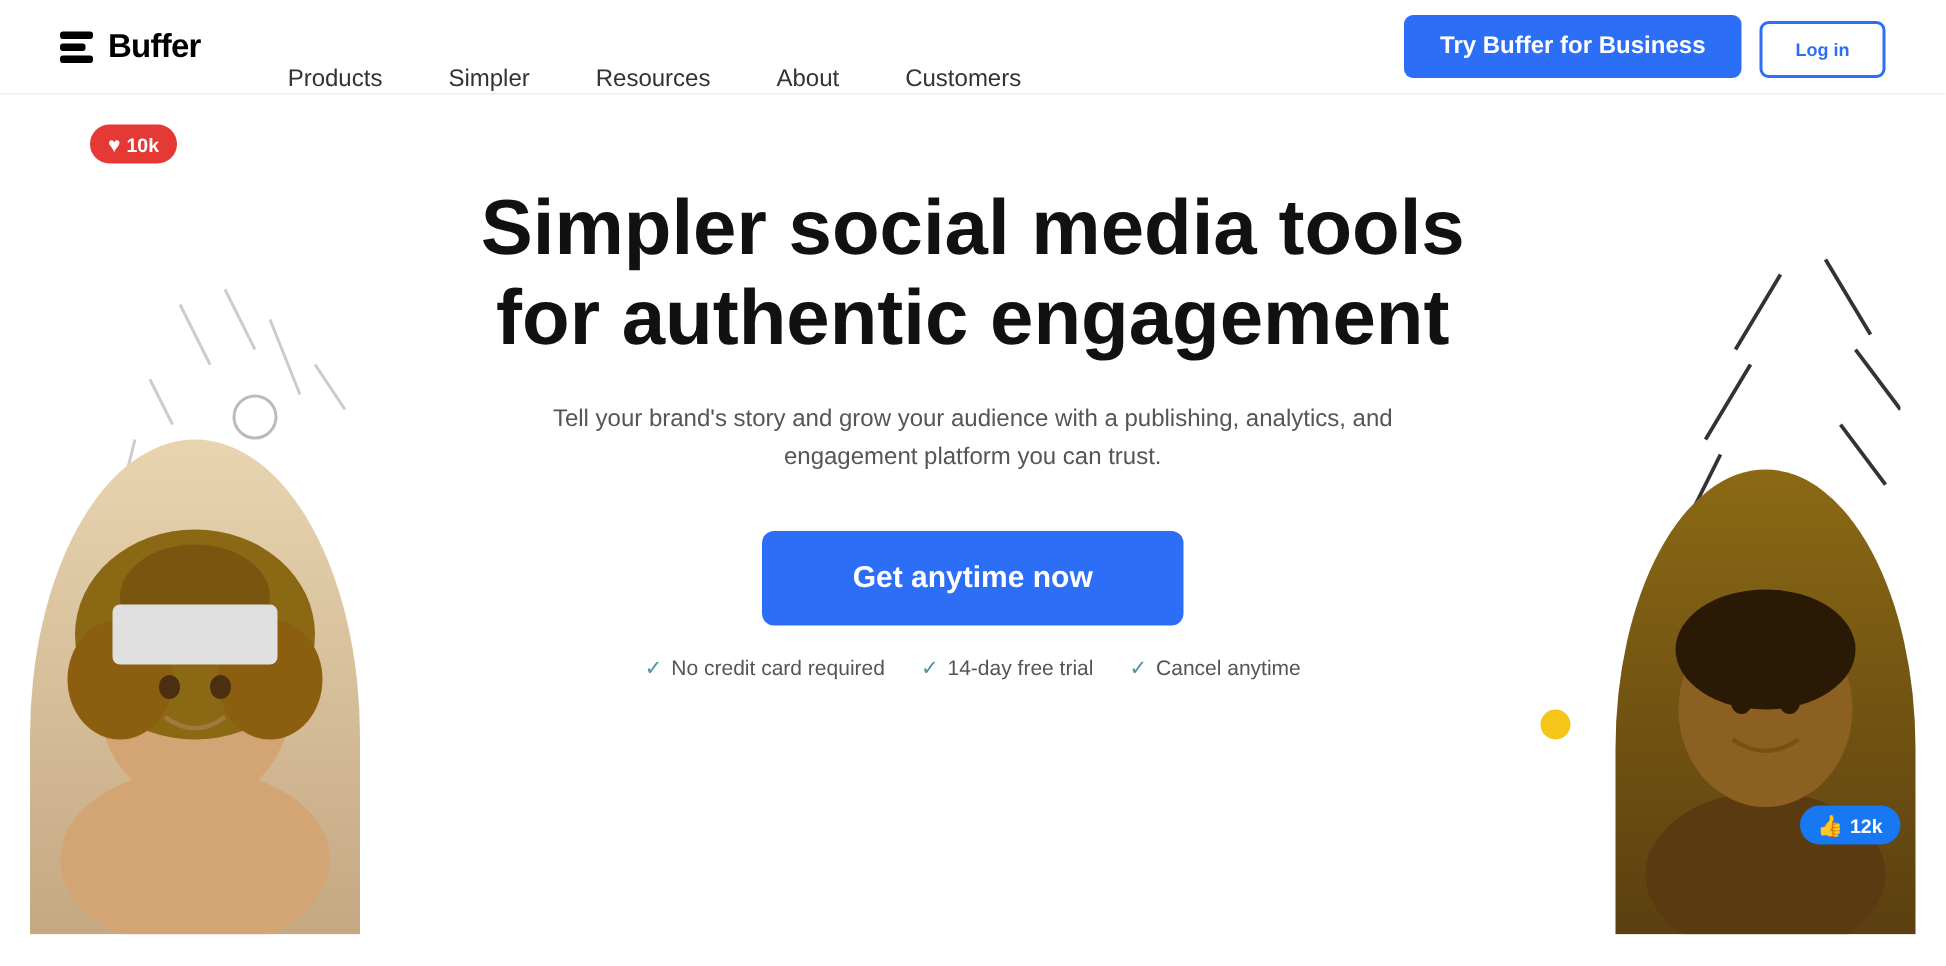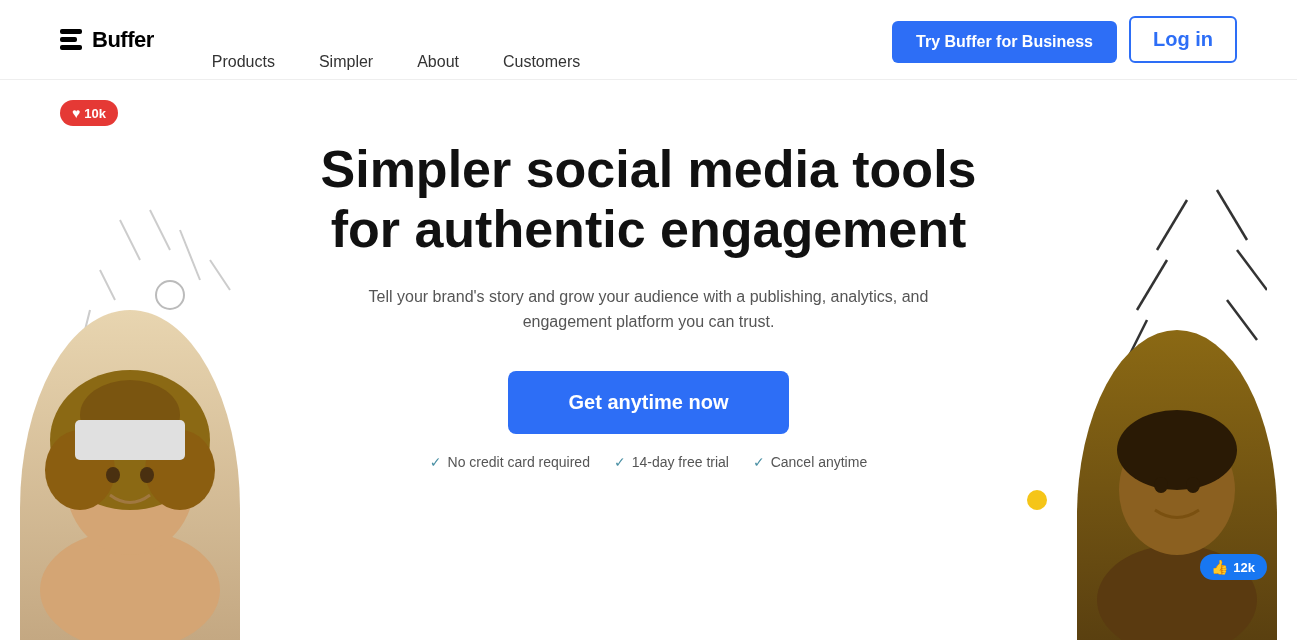--- a/index.html
+++ b/index.html
@@ -2,22 +2,22 @@
 <html><head>
   <meta charset="utf-8">
   <style>
     * { margin: 0; padding: 0; box-sizing: border-box; }
     body { font-family: -apple-system, BlinkMacSystemFont, 'Segoe UI', sans-serif; background: #fff; color: #1a1a2e; overflow-x: hidden; }
 
     
     nav {
       display: flex;
       align-items: center;
-      padding: 0 60px;
-      height: 80px;
+      padding: 0 40px;
+      height: 63px;
       border-bottom: 1px solid #eee;
       background: #fff;
     }
     .logo-area {
       display: flex;
       align-items: center;
       gap: 10px;
       text-decoration: none;
       color: #000;
       margin-right: 40px;
@@ -69,21 +69,21 @@
       font-size: 16px;
       font-weight: 600;
       cursor: pointer;
     }
     .btn-login {
       background: #fff;
       color: #2d6ef6;
       border: 2px solid #2d6ef6;
       padding: 10px 22px;
       border-radius: 6px;
-      font-size: 20px;
+      font-size: 12px;
       font-weight: 600;
       cursor: pointer;
     }
 
     
     .hero {
       display: flex;
       flex-direction: column;
       align-items: center;
       text-align: center;
@@ -239,20 +239,21 @@
       <span></span>
       <span></span>
       <span></span>
     </div>
     <span class="logo-text">Buffer</span>
   </a>
 
   <div class="nav-links">
     <a class="nav-link" href="#">Products</a>
     <a class="nav-link" href="#">Simpler</a>
+    <a class="nav-link" href="#">Resources</a>
     <a class="nav-link" href="#">About</a>
     <a class="nav-link" href="#">Customers</a>
   </div>
 
   <div class="nav-actions">
     <button class="btn-business">Try Buffer for Business</button>
     <button class="btn-login">Log in</button>
   </div>
 </nav>
 

